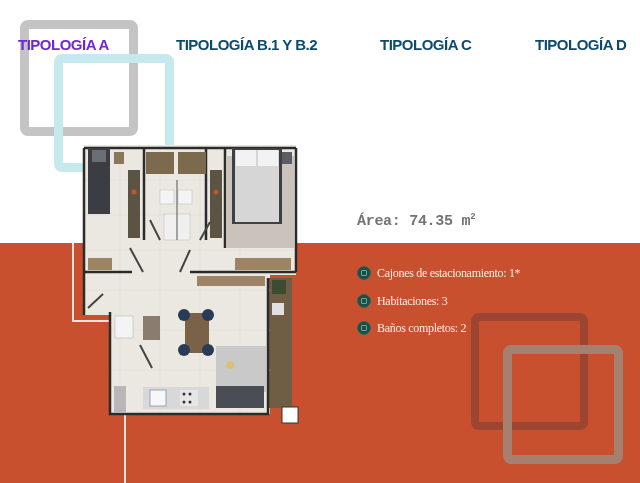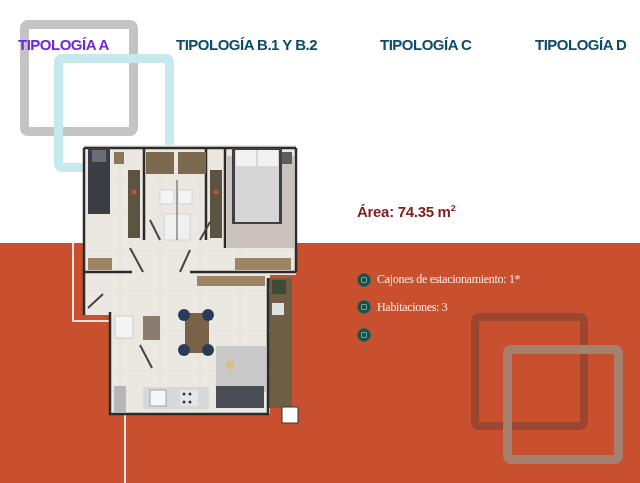--- a/index.html
+++ b/index.html
@@ -10,26 +10,26 @@
 
   
   .deco-gray { position: absolute; left: 20px; top: 20px; width: 118px; height: 116px; border: 9px solid #c4c4c4; border-radius: 8px; }
   .deco-cyan { position: absolute; left: 54px; top: 54px; width: 120px; height: 118px; border: 9px solid #c6e9ee; border-radius: 8px; }
 
   
   .tab { position: absolute; top: 36px; font-weight: bold; font-size: 15px; letter-spacing: -0.5px; color: #0c4a6e; cursor: pointer; white-space: nowrap; }
   .tab.active { color: #6d28d9; }
 
   
-  .area { position: absolute; left: 357px; top: 203px; font-size: 15px; font-weight: bold; color: #7f1d1d; letter-spacing: -0.3px; }
+  .area { position: absolute; left: 357px; top: 212px; font-size: 15px; font-weight: bold; color: #737373; letter-spacing: -0.3px; font-family: Liberation Mono, monospace; }
   .area sup { font-size: 9px; }
 
   
   .features { position: absolute; left: 357px; top: 266px; list-style: none; }
-  .feature { display: flex; align-items: center; height: 27.5px; }
+  .feature { display: flex; height: 27.5px; }
   .feature-icon { width: 14px; height: 14px; border-radius: 50%; background: #1d4e45; border: 1px solid #2d6a5e; margin-right: 6px; display: flex; align-items: center; justify-content: center; }
   .feature-icon span { width: 6px; height: 6px; border: 1px solid #6fa597; border-radius: 1px; }
   .feature-label { font-family: "Liberation Serif", serif; font-size: 12px; color: #fbece5; letter-spacing: -0.3px; }
 
   
   .deco-dark { position: absolute; left: 471px; top: 313px; width: 117px; height: 117px; border: 8px solid #9c4631; border-radius: 8px; }
   .deco-light { position: absolute; left: 503px; top: 345px; width: 120px; height: 119px; border: 9px solid #a5806f; border-radius: 8px; }
 
   
   .plan { position: absolute; left: 0; top: 0; width: 640px; height: 483px; pointer-events: none; }
@@ -60,20 +60,21 @@
   <li class="feature">
     <span class="feature-icon">
         <span></span>
       </span>
     <span class="feature-label">Habitaciones: 3</span>
   </li>
   <li class="feature">
     <span class="feature-icon">
         <span></span>
       </span>
+    <span class="feature-label">Baños completos: 2</span>
   </li>
 </ul>
 
 <div class="deco-dark"></div>
 <div class="deco-light"></div>
 
 <svg class="plan" viewBox="0 0 640 483" xmlns="http://www.w3.org/2000/svg">
 
   <polyline points="73,243 73,321 112,321" fill="none" stroke="#f3e2da" stroke-width="2"></polyline>
   <line x1="125" y1="414" x2="125" y2="483" stroke="#f3e2da" stroke-width="2"></line>

